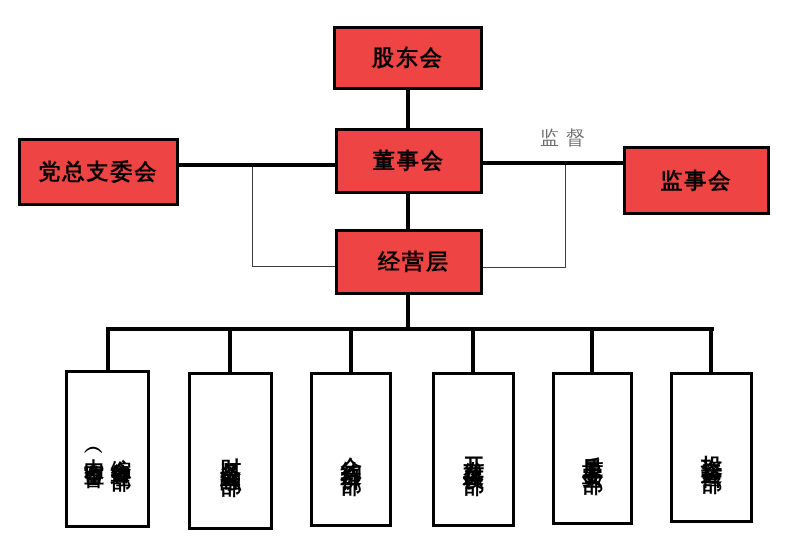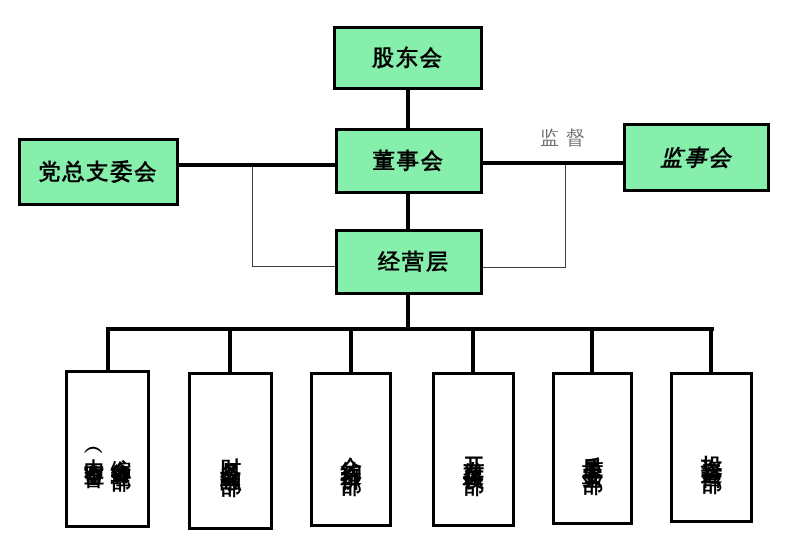--- a/index.html
+++ b/index.html
@@ -8,21 +8,21 @@
   #canvas {
     position: relative;
     width: 797px;
     height: 553px;
     background: #ffffff;
     overflow: hidden;
   }
   .node {
     position: absolute;
     border: 3px solid #000000;
-    background: #86efac;
+    background: #ef4444;
     display: flex;
     align-items: center;
     justify-content: center;
     color: #000000;
     font-size: 22px;
     font-weight: 600;
     letter-spacing: 2px;
     z-index: 2;
   }
   .dept {
@@ -68,21 +68,21 @@
   </div>
 
   <div class="node" style="left:335px; top:128px; width:148px; height:66px;">
     <span>董事会</span>
   </div>
 
   <div class="node" style="left:18px; top:138px; width:161px; height:68px;">
     <span>党总支委会</span>
   </div>
 
-  <div class="node" style="left:623px; top:123px; width:147px; height:69px;font-style:italic;">
+  <div class="node" style="left:623px; top:146px; width:147px; height:69px;">
     <span>监事会</span>
   </div>
 
   <div class="node" style="left:335px; top:229px; width:148px; height:66px;padding-left:10px;">
     <span>经营层</span>
   </div>
 
   <div class="edge-label" style="left:520px; top:125px; width:72px;text-align:right;">监督</div>
 
   <div class="line" style="left:406px; top:88px; width:4px; height:42px;"></div>

